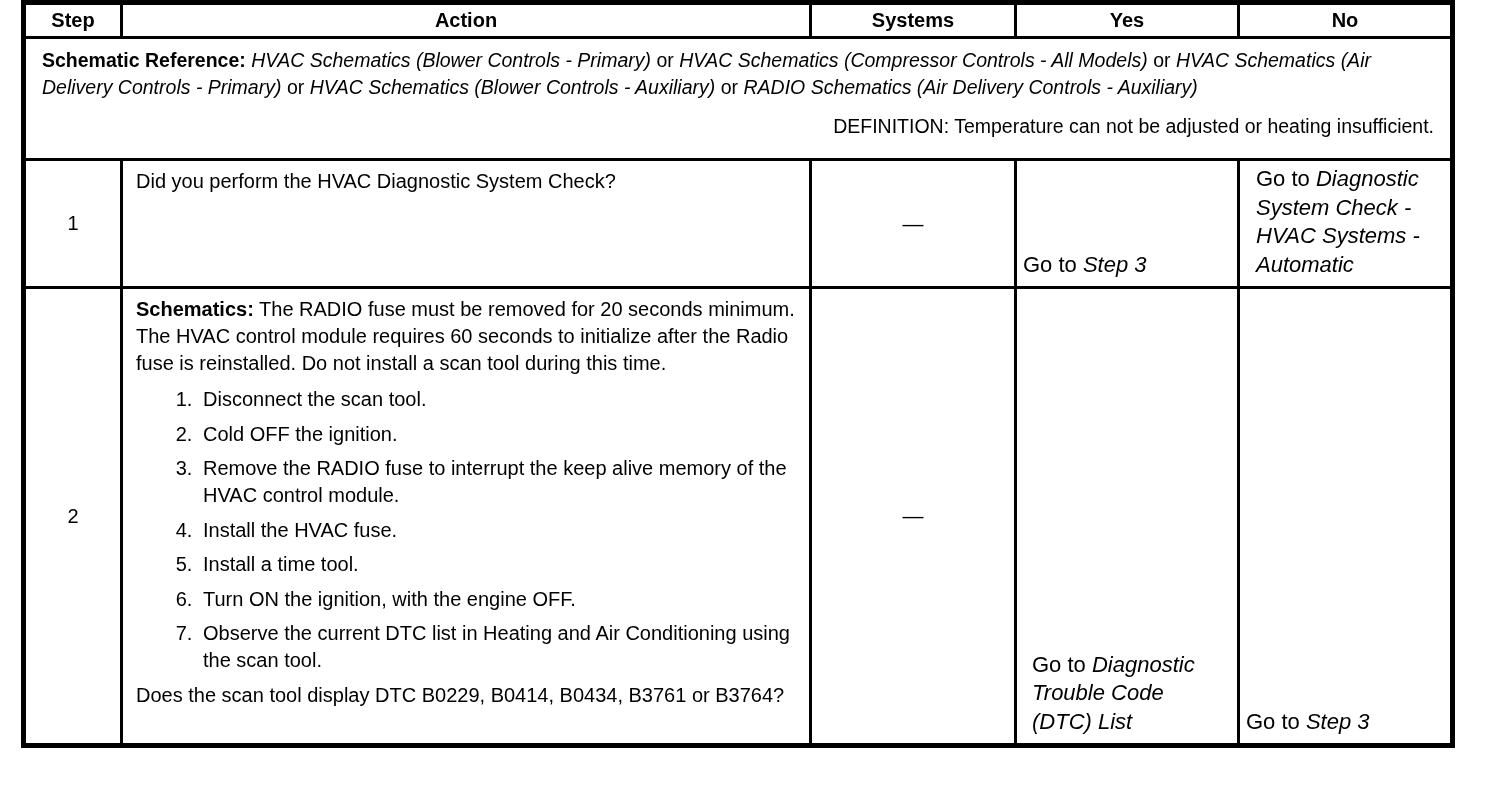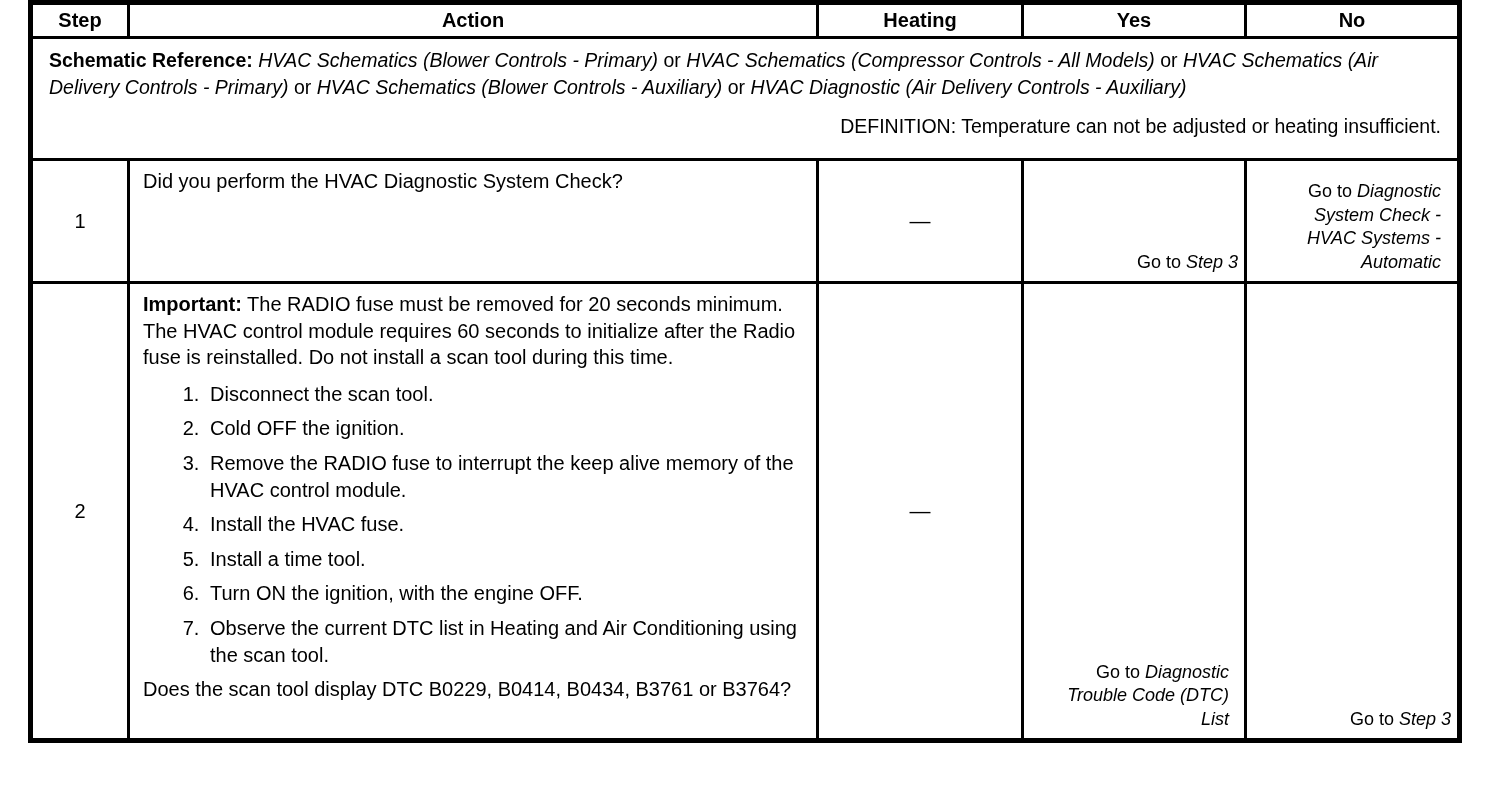--- a/index.html
+++ b/index.html
@@ -18,21 +18,21 @@
     text-align: center;
     font-size: 29px;
     font-weight: bold;
     letter-spacing: 0.5px;
   }
 
   table.diag {
     border-collapse: collapse;
     table-layout: fixed;
     width: 1429px;
-    margin-left: 28px;
+    margin-left: 21px;
     border: 5px solid #000;
   }
   table.diag th, table.diag td {
     border: 3px solid #000;
     overflow: hidden;
   }
 
   tr.r-header { height: 35px; }
   tr.r-info   { height: 122px; }
   tr.r-step1  { height: 123px; }
@@ -79,24 +79,24 @@
     padding-left: 5px;
   }
   .question-para { margin: 4px 0 0 0; }
 
   td.values-cell {
     text-align: center;
     vertical-align: middle;
     font-size: 21px;
   }
   td.goto-cell {
-    text-align: right;
+    text-align: left;
     vertical-align: bottom;
     padding: 4px 6px 7px 6px;
-    font-size: 18px;
+    font-size: 22px;
     line-height: 1.3;
   }
   .goto-inner { margin: 0 auto; }
   .goto-inner em { font-style: italic; }
   .narrow-178 { max-width: 178px; }
   .narrow-190 { max-width: 190px; }
 </style>
 </head>
 <body>
 
@@ -109,40 +109,40 @@
       <col style="width:689px">
       <col style="width:205px">
       <col style="width:223px">
       <col style="width:214px">
     </colgroup>
 
     <thead>
       <tr class="r-header">
         <th class="hdr">Step</th>
         <th class="hdr">Action</th>
-        <th class="hdr">Heating</th>
+        <th class="hdr">Systems</th>
         <th class="hdr">Yes</th>
         <th class="hdr">No</th>
       </tr>
     </thead>
 
     <tbody>
       <tr class="r-info">
         <td class="info-cell" colspan="5">
           <p class="schematic-para">
             <strong>Schematic Reference:</strong>
             <em>HVAC Schematics (Blower Controls - Primary)</em>
             <span>or</span>
             <em>HVAC Schematics (Compressor Controls - All Models)</em>
             <span>or</span>
             <em>HVAC Schematics (Air Delivery Controls - Primary)</em>
             <span>or</span>
             <em>HVAC Schematics (Blower Controls - Auxiliary)</em>
             <span>or</span>
-            <em>HVAC Diagnostic (Air Delivery Controls - Auxiliary)</em>
+            <em>RADIO Schematics (Air Delivery Controls - Auxiliary)</em>
           </p>
           <p class="definition-para">DEFINITION: Temperature can not be adjusted or heating insufficient.</p>
         </td>
       </tr>
 
       <tr class="r-step1">
         <td class="step-cell">1</td>
         <td class="action-cell">
           <p class="action-para">Did you perform the HVAC Diagnostic System Check?</p>
         </td>
@@ -151,21 +151,21 @@
           <div class="goto-inner"><span>Go to</span> <em>Step 3</em></div>
         </td>
         <td class="goto-cell">
           <div class="goto-inner narrow-178"><span>Go to</span> <em>Diagnostic System Check - HVAC Systems - Automatic</em></div>
         </td>
       </tr>
 
       <tr class="r-step2">
         <td class="step-cell">2</td>
         <td class="action-cell">
-          <p class="important-para"><strong>Important:</strong> <span>The RADIO fuse must be removed for 20 seconds minimum. The HVAC control module requires 60 seconds to initialize after the Radio fuse is reinstalled. Do not install a scan tool during this time.</span></p>
+          <p class="important-para"><strong>Schematics:</strong> <span>The RADIO fuse must be removed for 20 seconds minimum. The HVAC control module requires 60 seconds to initialize after the Radio fuse is reinstalled. Do not install a scan tool during this time.</span></p>
           <ol class="proc-list">
             <li>Disconnect the scan tool.</li>
             <li>Cold OFF the ignition.</li>
             <li>Remove the RADIO fuse to interrupt the keep alive memory of the HVAC control module.</li>
             <li>Install the HVAC fuse.</li>
             <li>Install a time tool.</li>
             <li>Turn ON the ignition, with the engine OFF.</li>
             <li>Observe the current DTC list in Heating and Air Conditioning using the scan tool.</li>
           </ol>
           <p class="question-para">Does the scan tool display DTC B0229, B0414, B0434, B3761 or B3764?</p>

